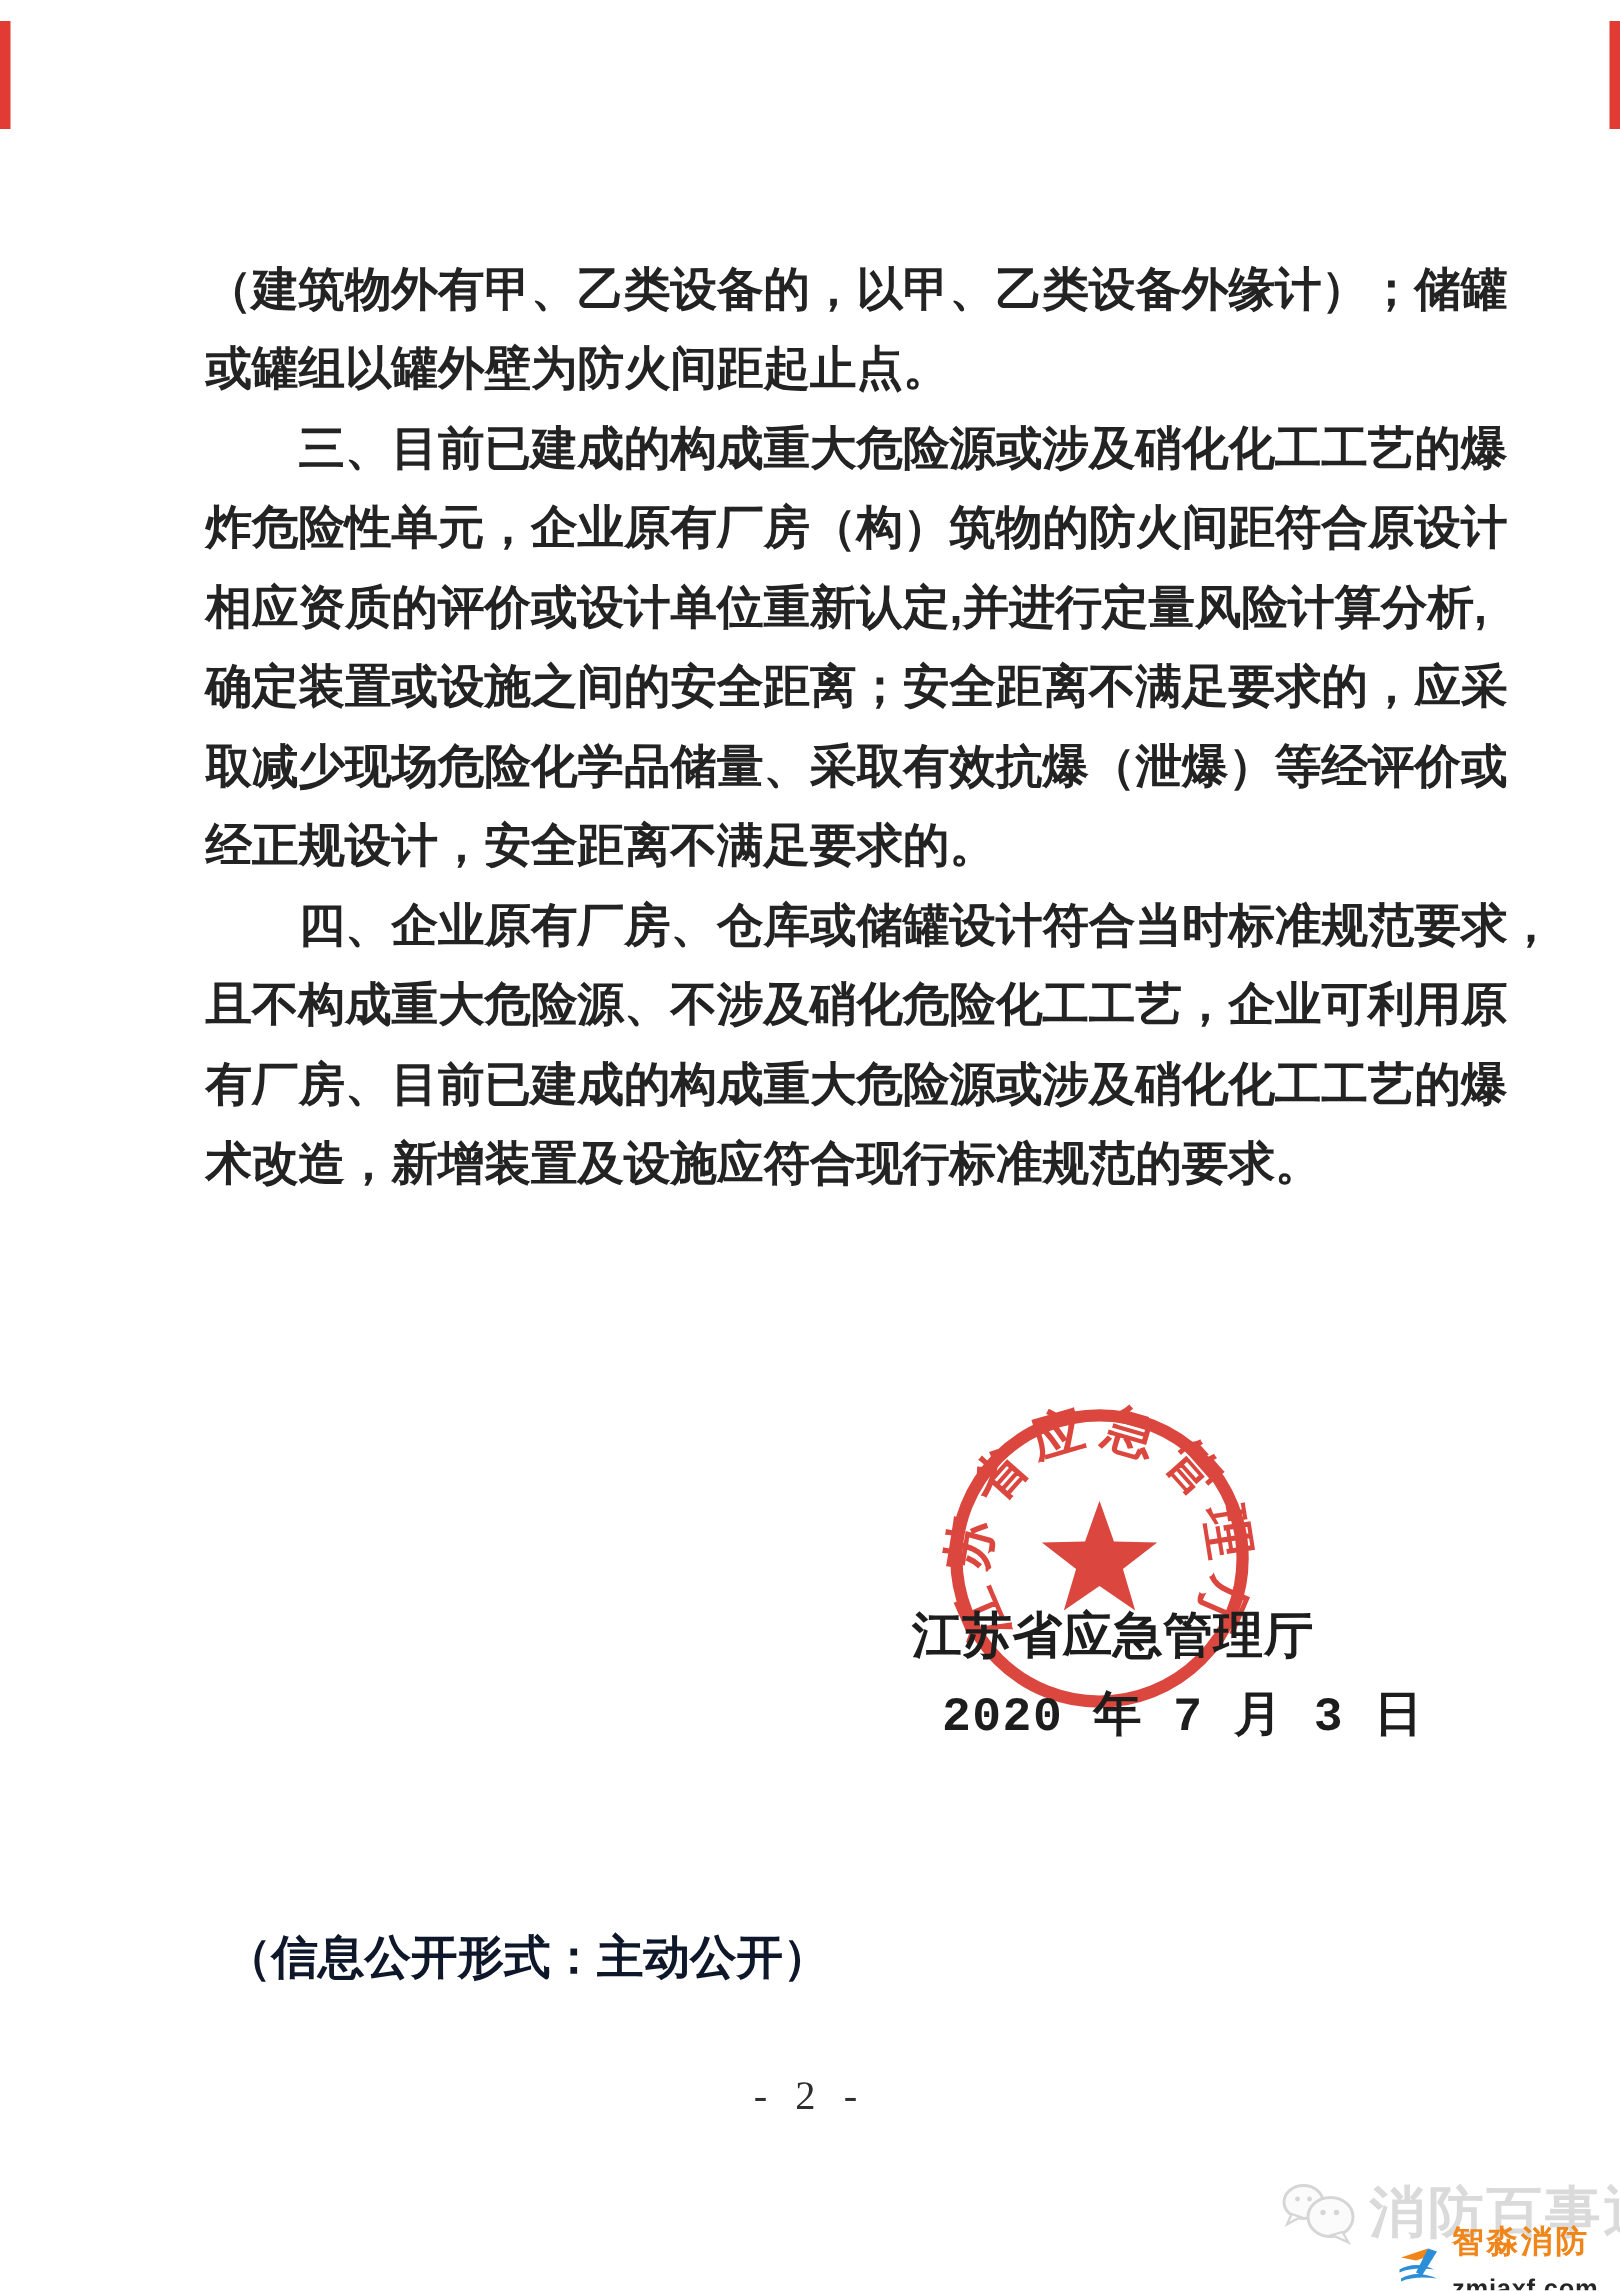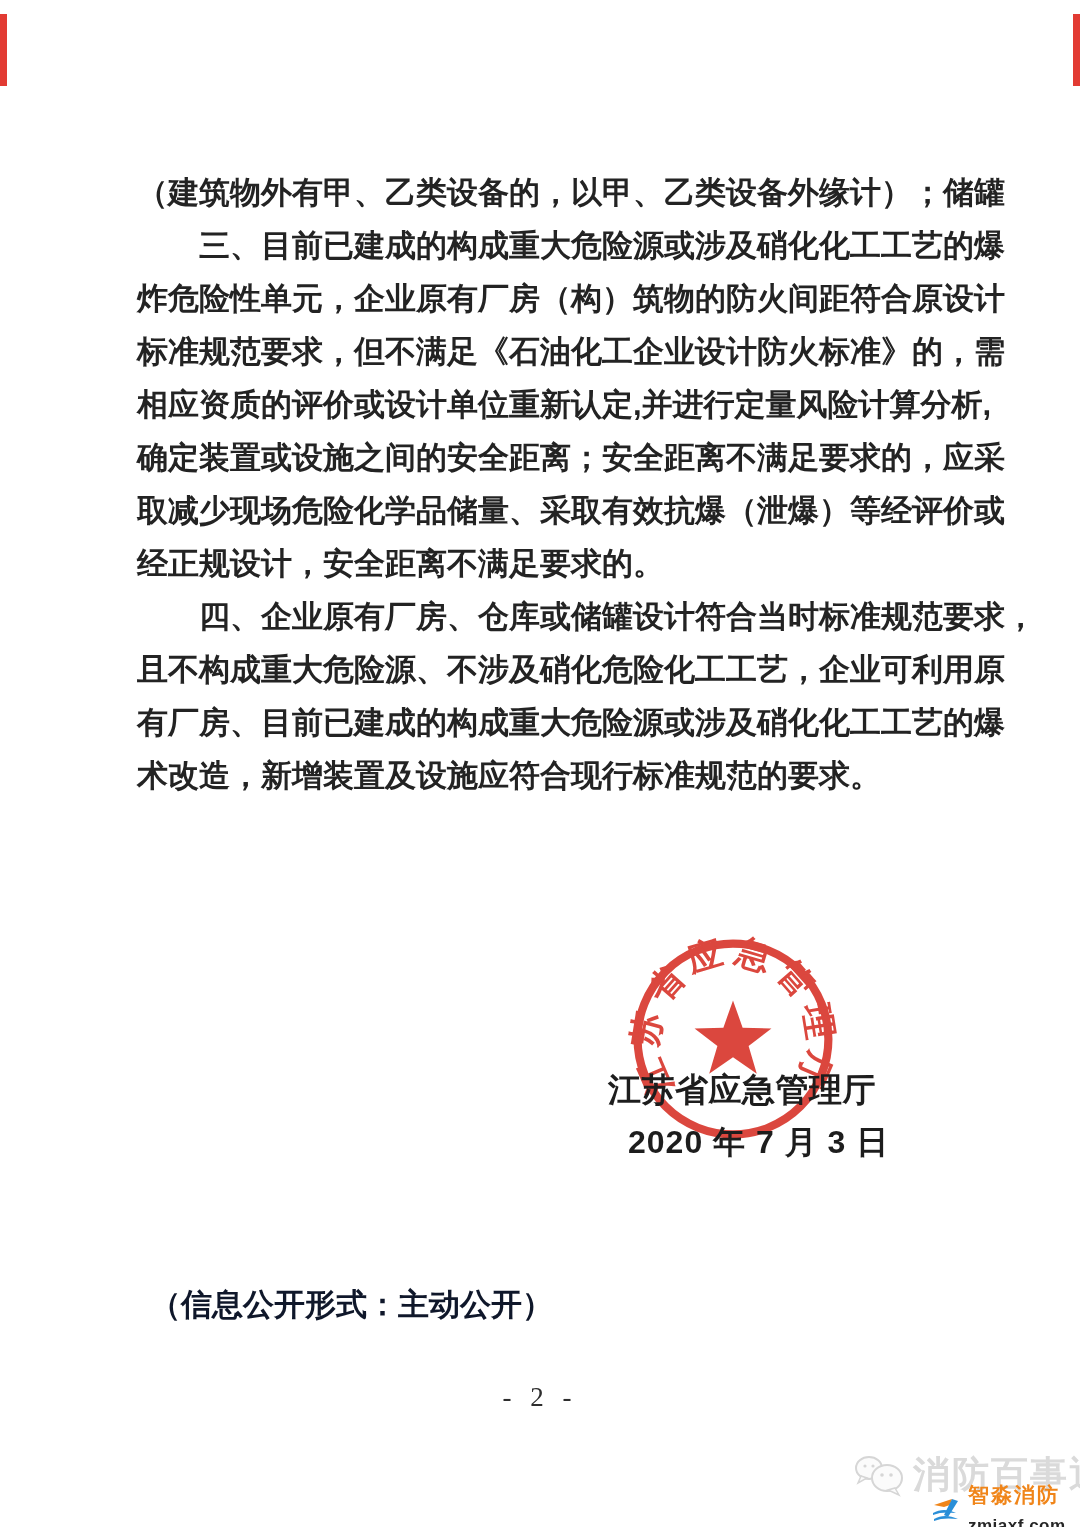--- a/index.html
+++ b/index.html
@@ -28,21 +28,21 @@
   .seal-wrap{position:absolute;left:627px;top:933px;width:212px;height:212px;}
   .seal-wrap svg{width:212px;height:212px;display:block;opacity:0.93;}
 
   .agency{
     position:absolute;left:608px;top:1068px;width:260px;
     font-size:33px;font-weight:bold;color:#1d1d1d;letter-spacing:0.5px;
     white-space:nowrap;z-index:3;
   }
   .date{
     position:absolute;left:628px;top:1121px;width:240px;
-    font-family:Liberation Sans, sans-serif;
+    font-family:Liberation Mono, monospace;
     font-size:32px;font-weight:bold;color:#1d1d1d;letter-spacing:1px;
     white-space:nowrap;z-index:3;
   }
 
   .disclosure{
     position:absolute;left:150px;top:1284px;
     font-size:31px;font-weight:bold;color:#0f172a;white-space:nowrap;
   }
   .pageno{
     position:absolute;left:0;top:1382px;width:1080px;text-align:center;
@@ -65,23 +65,23 @@
 </head>
 <body>
 
 <div class="page">
 
   <div class="corner-mark left"></div>
   <div class="corner-mark right"></div>
 
   <main class="doc">
     <p class="ln full">（建筑物外有甲、乙类设备的，以甲、乙类设备外缘计）；储罐</p>
+    <p class="ln short">或罐组以罐外壁为防火间距起止点。</p>
     <p class="ln full indent">三、目前已建成的构成重大危险源或涉及硝化化工工艺的爆</p>
     <p class="ln full">炸危险性单元，企业原有厂房（构）筑物的防火间距符合原设计</p>
-    <p class="ln full">标准规范要求，但不满足《石油化工企业设计防火标准》的，需</p>
     <p class="ln full">相应资质的评价或设计单位重新认定,并进行定量风险计算分析,</p>
     <p class="ln full">确定装置或设施之间的安全距离；安全距离不满足要求的，应采</p>
     <p class="ln full">取减少现场危险化学品储量、采取有效抗爆（泄爆）等经评价或</p>
     <p class="ln short">经正规设计，安全距离不满足要求的。</p>
     <p class="ln full indent">四、企业原有厂房、仓库或储罐设计符合当时标准规范要求，</p>
     <p class="ln full">且不构成重大危险源、不涉及硝化危险化工工艺，企业可利用原</p>
     <p class="ln full">有厂房、目前已建成的构成重大危险源或涉及硝化化工工艺的爆</p>
     <p class="ln short">术改造，新增装置及设施应符合现行标准规范的要求。</p>
   </main>
 

